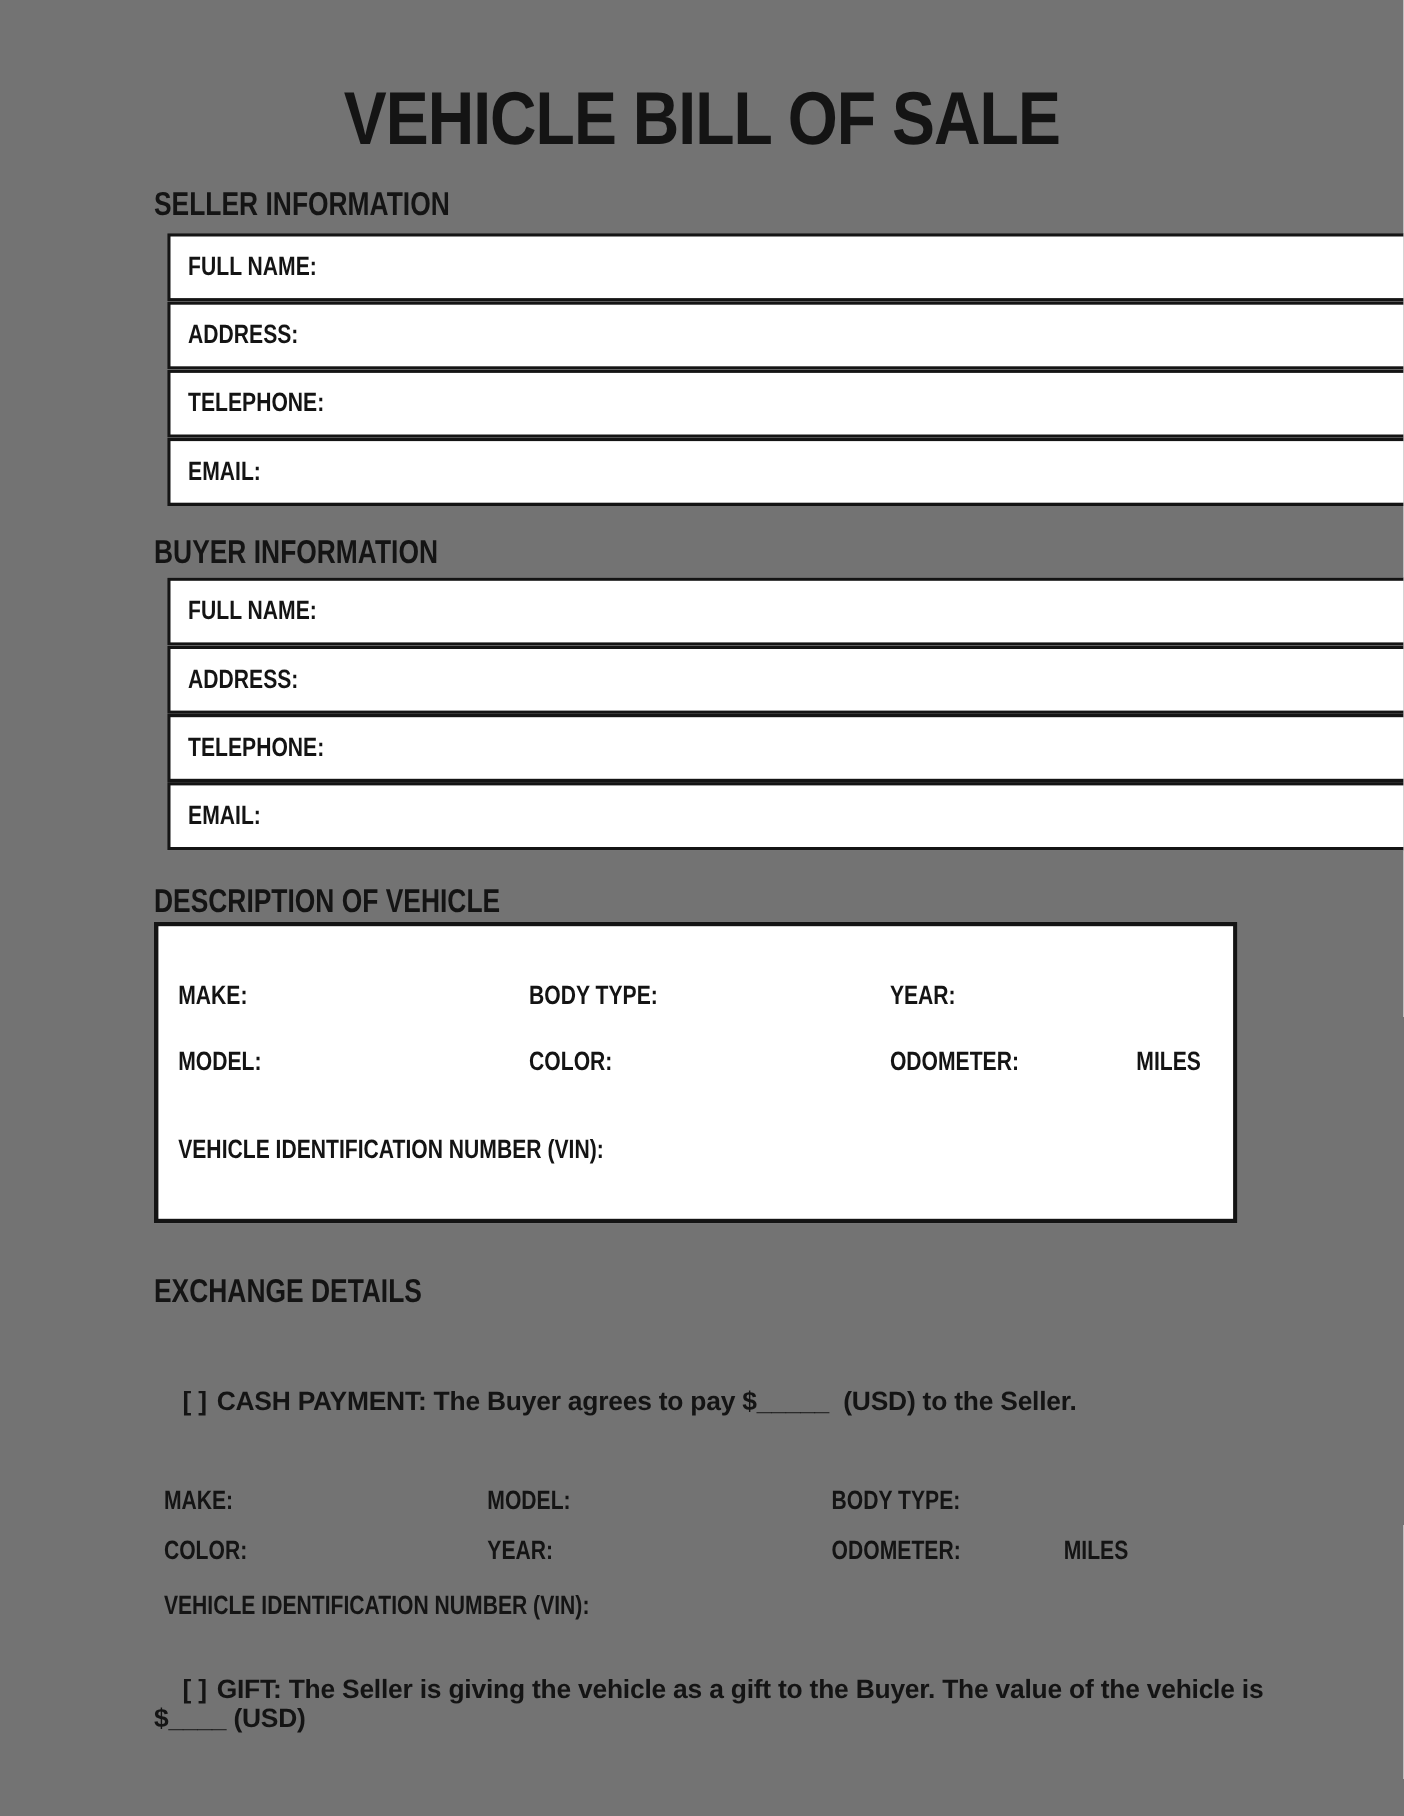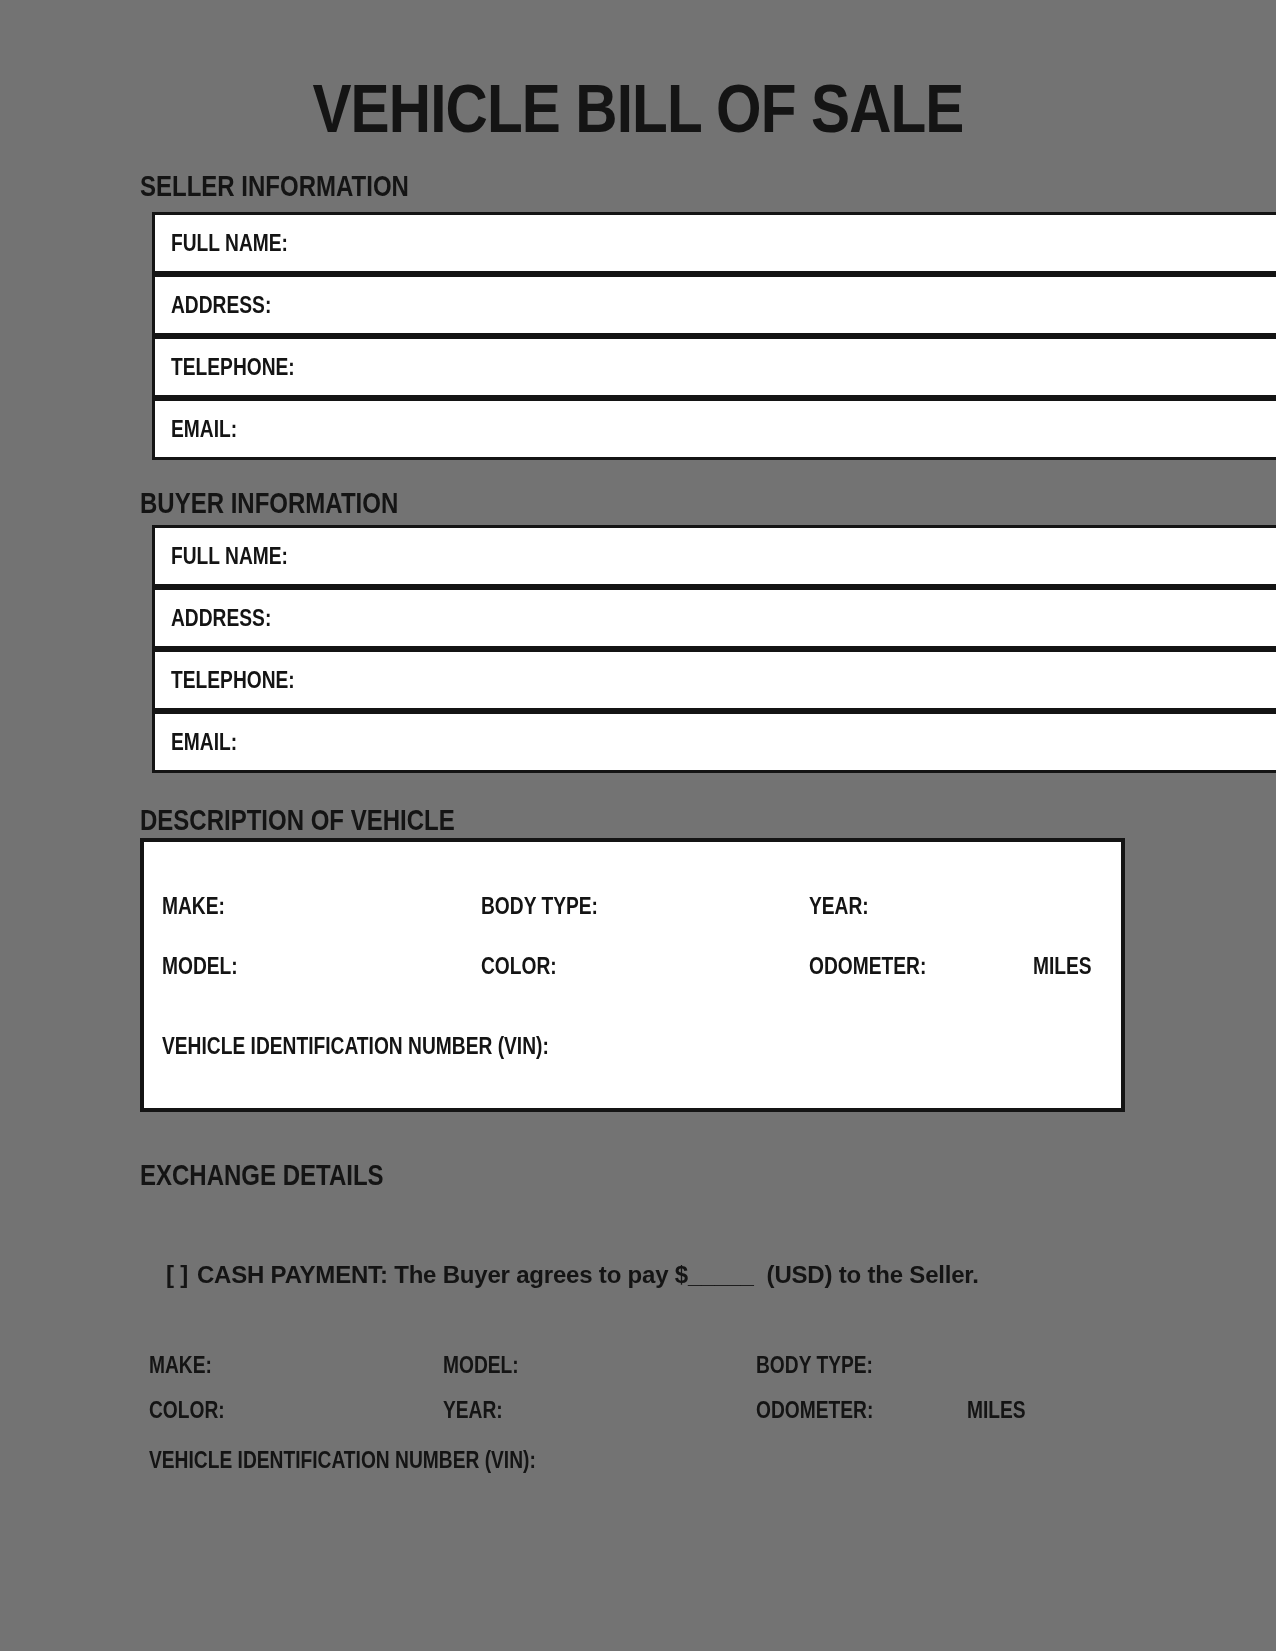--- a/index.html
+++ b/index.html
@@ -155,14 +155,17 @@
 
   <div class="xrow r-trade2">
     <span class="vlabel x-c1">COLOR:</span>
     <span class="vlabel x-c2">YEAR:</span>
     <span class="vlabel x-c3">ODOMETER:</span>
     <span class="vlabel x-c4">MILES</span>
   </div>
 
   <div class="xline l-tvin">VEHICLE IDENTIFICATION NUMBER (VIN):</div>
 
+  <div class="xline l-gift">
+    <span class="checkbox">[ ]</span><span>GIFT: The Seller is giving the vehicle as a gift to the Buyer. The value of the vehicle is $____ (USD)</span>
+  </div>
 
 </div>
 
 </body></html>

